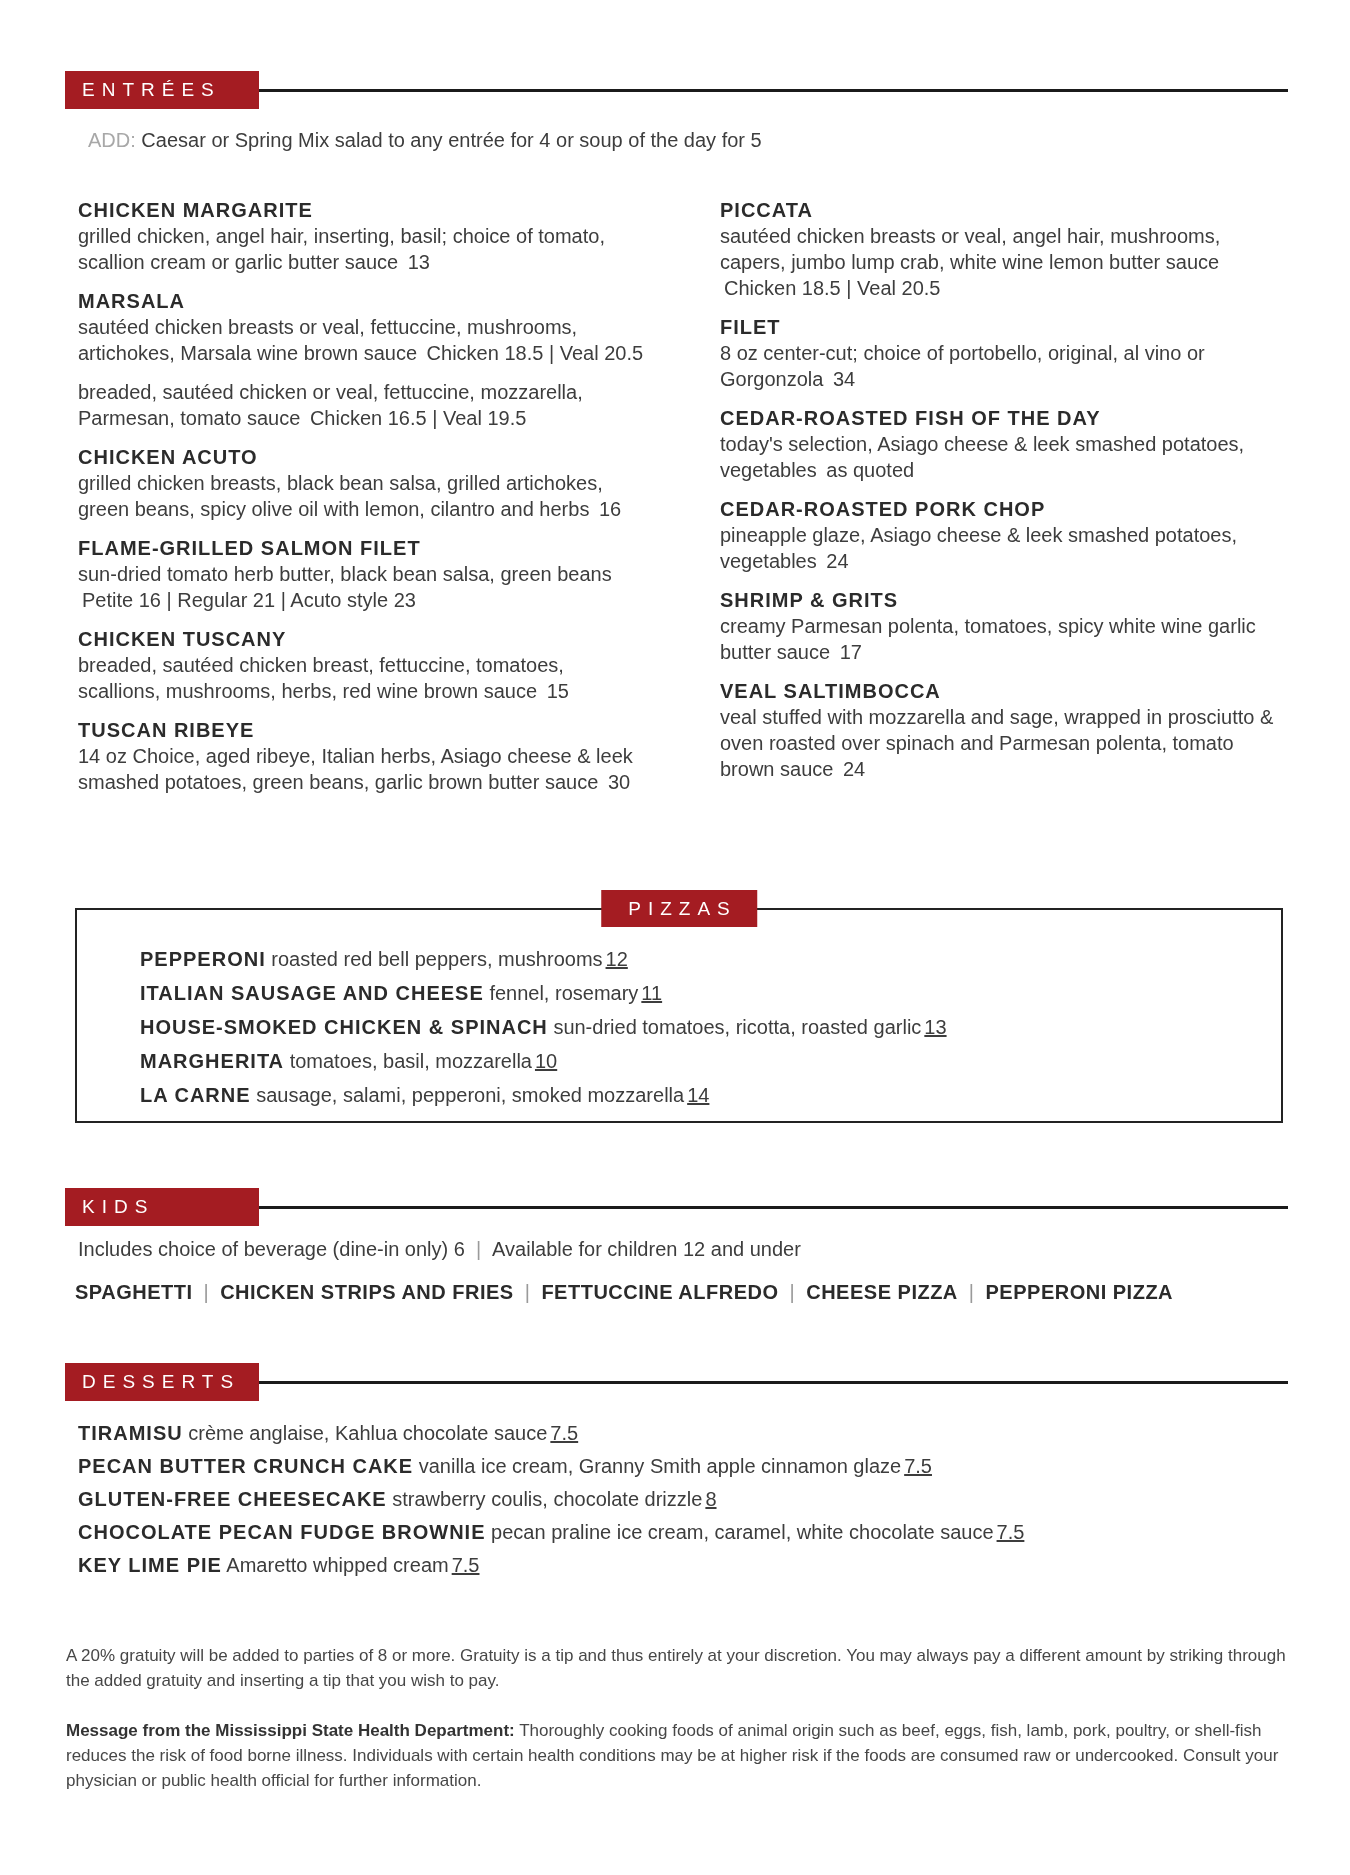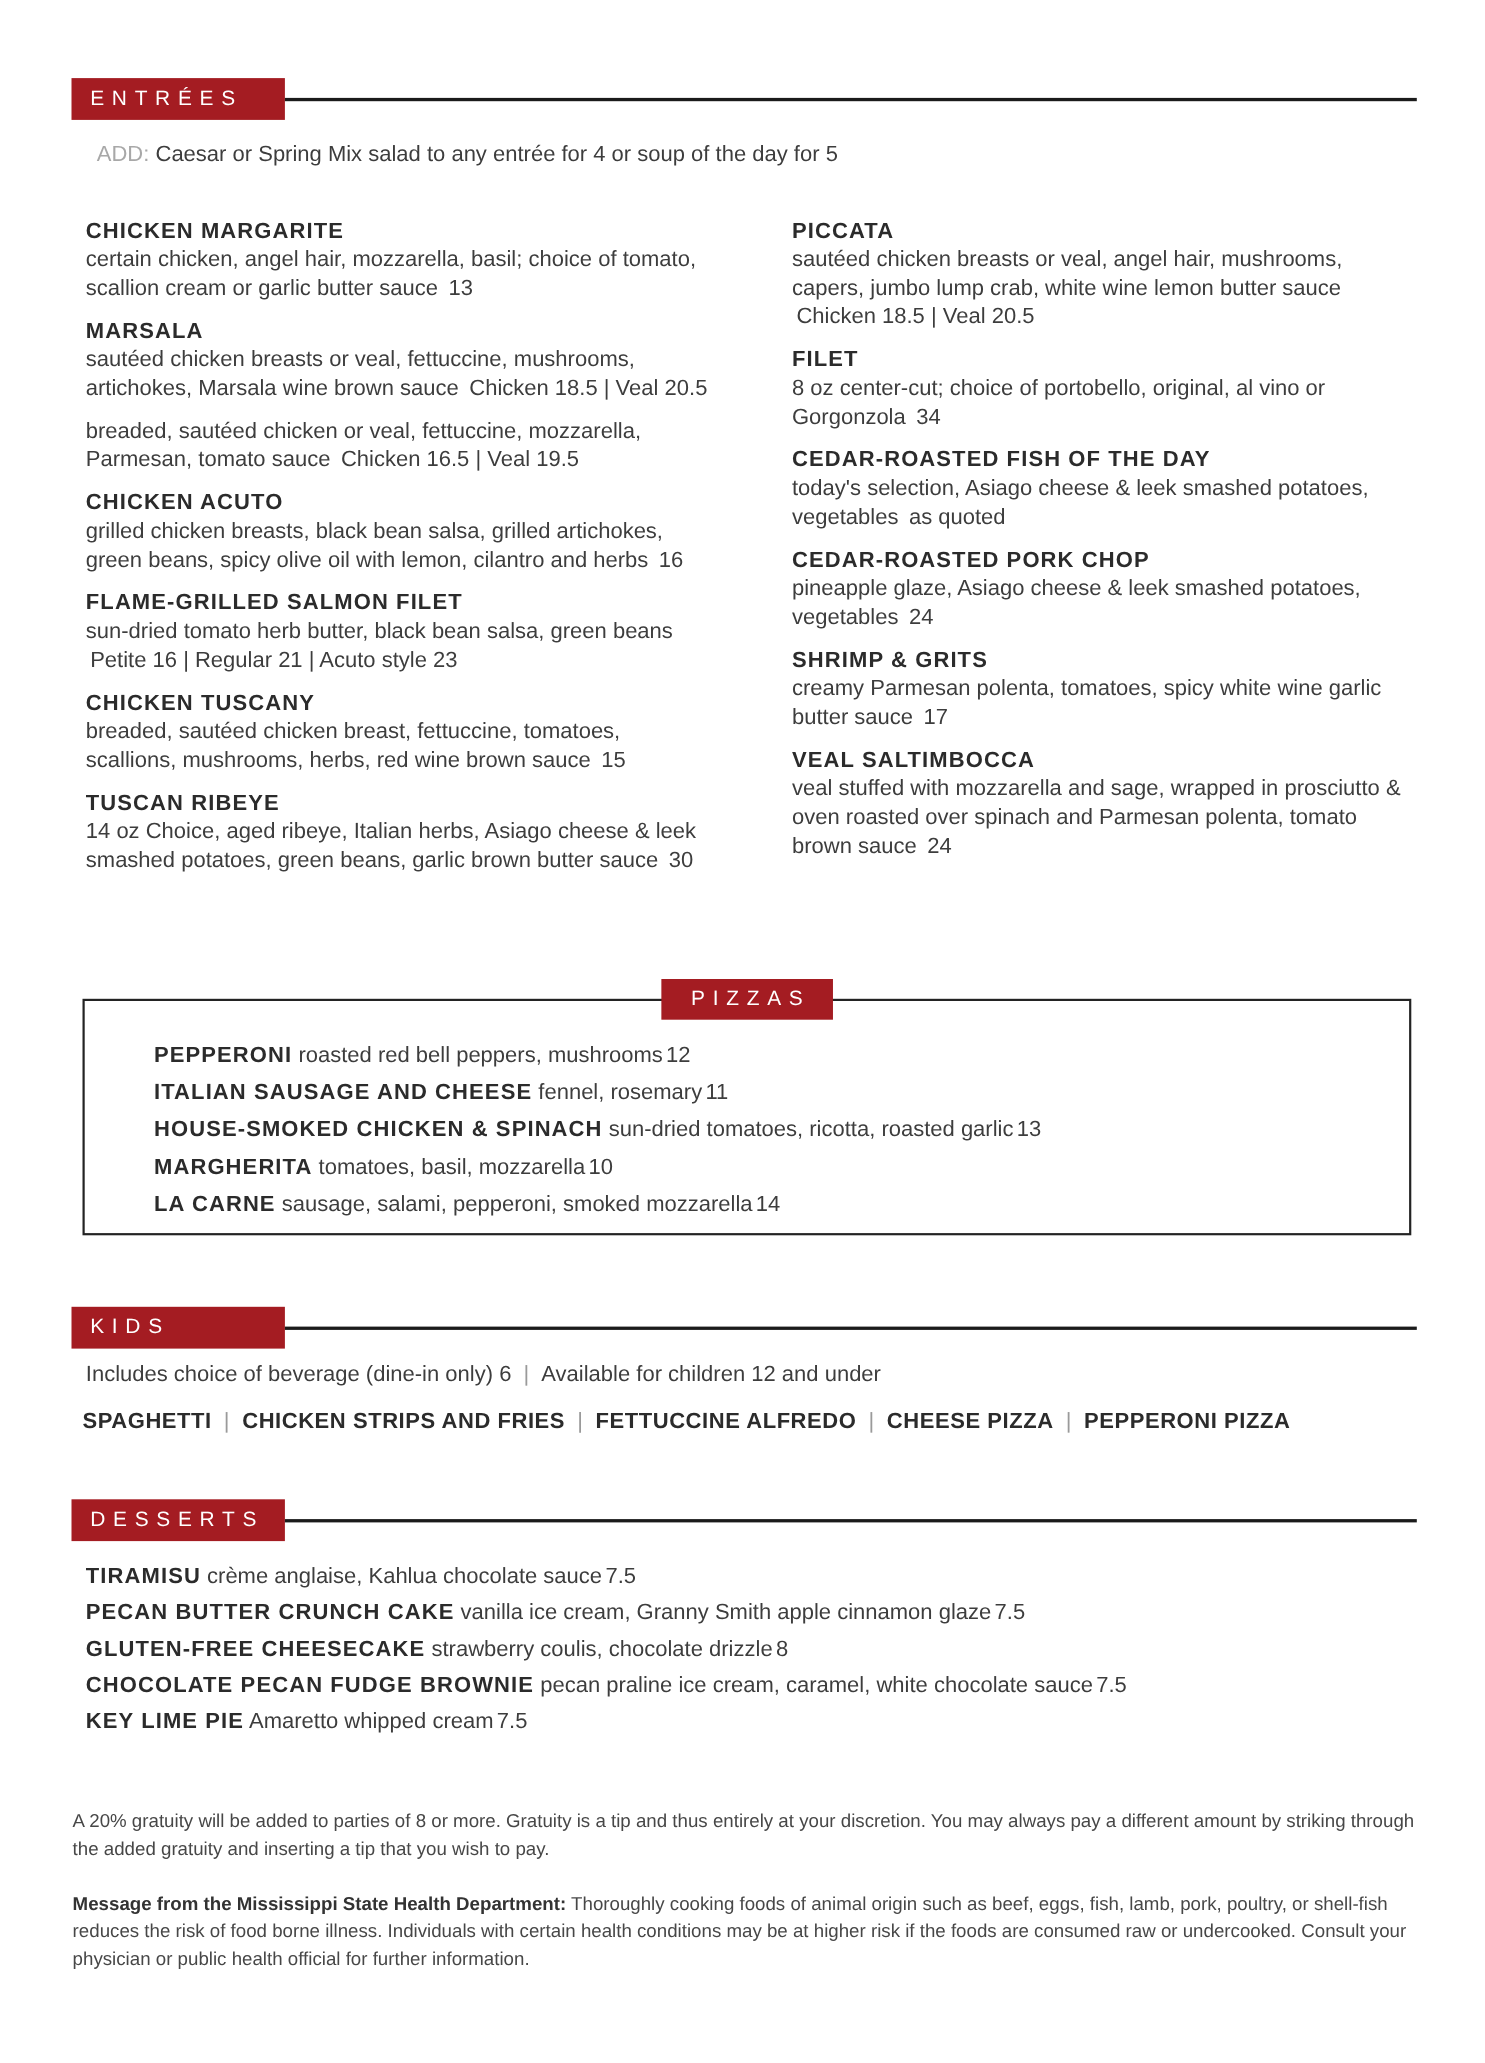--- a/index.html
+++ b/index.html
@@ -33,21 +33,21 @@
   
   .pz-box { position:absolute; left:75px; top:908px; width:1208px; height:215px; border:2px solid #232323;padding-left:33px; }
   .pz-label {
     position:absolute; top:-20px; left:50%; transform:translateX(-50%);
     background:#a41c22; color:#ffffff; font-size:19px; letter-spacing:7px;
     height:37px; line-height:37px; padding:0 20px 0 27px; white-space:nowrap;
   }
   .pz-items { padding:36px 20px 0 30px; }
   .pz { font-size:20px; line-height:26px; margin-bottom:8px; color:#3d3d3d; }
   .it-name { font-weight:700; letter-spacing:1px; color:#2b2b2b; }
-  .it-price { padding-left:3px; }
+  .it-price { padding-left:3px;text-decoration:underline; }
 
   
   .kids-note { position:absolute; left:78px; top:1236px; font-size:20px; line-height:26px; color:#3d3d3d; }
   .kids-items { position:absolute; left:75px; top:1279px; font-size:20px; line-height:27px; font-weight:700; letter-spacing:0.5px; color:#2b2b2b; white-space:nowrap; }
   .ksep { color:#9a9a9a; font-weight:400; padding:0 11px; }
 
   
   .ds-items { position:absolute; left:78px; top:1420px; width:1210px; }
   .ds { font-size:20px; line-height:26px; margin-bottom:7px; color:#3d3d3d; }
 
@@ -70,21 +70,21 @@
   </div>
 
   <div class="add-note">
     <span class="add-label">ADD:</span>
     <span>Caesar or Spring Mix salad to any entrée for 4 or soup of the day for 5</span>
   </div>
 
   <div class="col col-left">
     <div class="mi">
       <div class="mi-name">CHICKEN MARGARITE</div>
-      <div class="mi-desc"><span>certain chicken, angel hair, mozzarella, basil; choice of tomato, scallion cream or garlic butter sauce</span> <span class="pr">13</span></div>
+      <div class="mi-desc"><span>grilled chicken, angel hair, inserting, basil; choice of tomato, scallion cream or garlic butter sauce</span> <span class="pr">13</span></div>
     </div>
     <div class="mi">
       <div class="mi-name">MARSALA</div>
       <div class="mi-desc"><span>sautéed chicken breasts or veal, fettuccine, mushrooms, artichokes, Marsala wine brown sauce</span> <span class="pr">Chicken 18.5 | Veal 20.5</span></div>
     </div>
     <div class="mi">
       <div class="mi-desc"><span>breaded, sautéed chicken or veal, fettuccine, mozzarella, Parmesan, tomato sauce</span> <span class="pr">Chicken 16.5 | Veal 19.5</span></div>
     </div>
     <div class="mi">
       <div class="mi-name">CHICKEN ACUTO</div>

